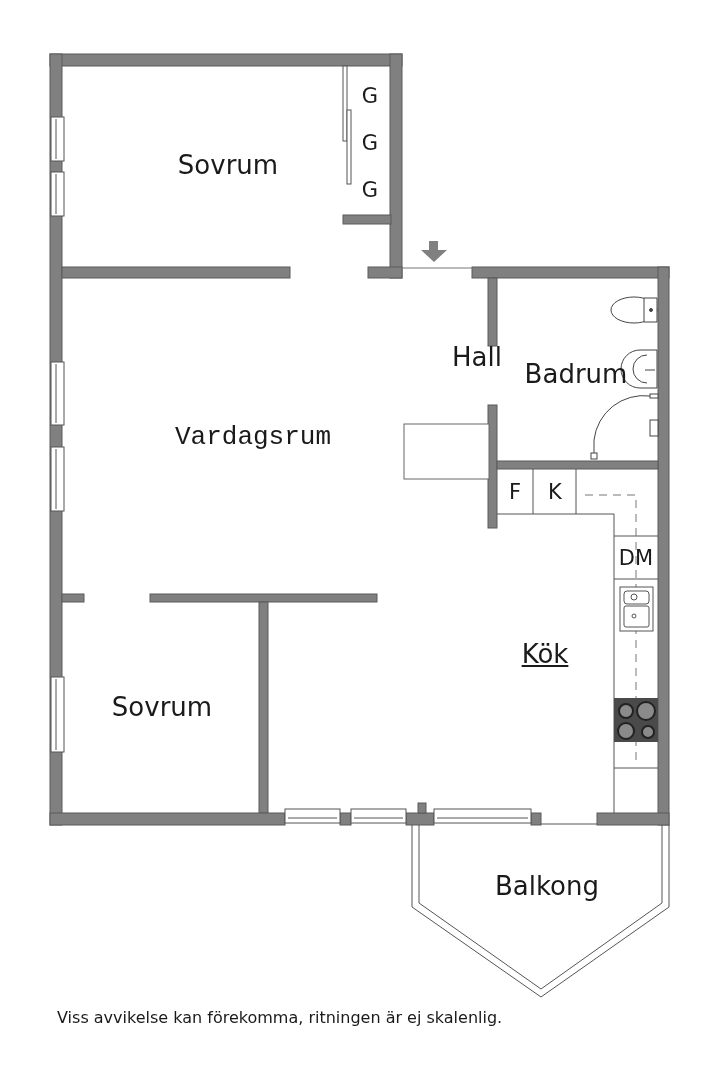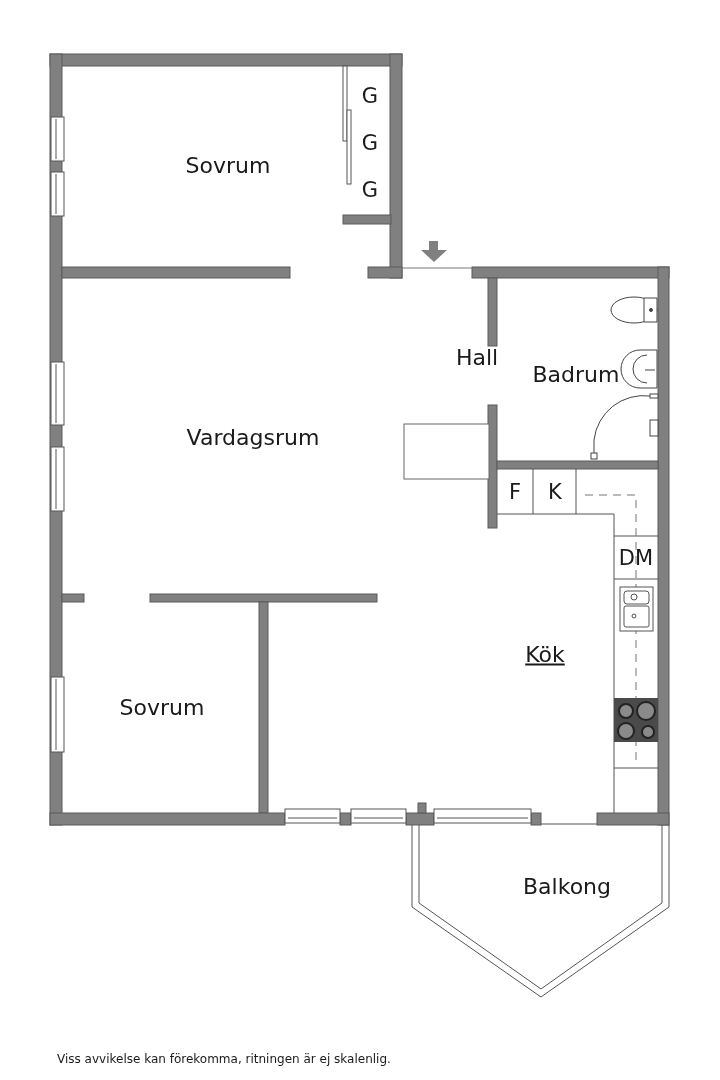--- a/index.html
+++ b/index.html
@@ -1,22 +1,22 @@
 <!DOCTYPE html>
 <html><head>
   <meta charset="utf-8">
   <style>
     html, body { margin: 0; padding: 0; background: #ffffff; }
     body { width: 720px; height: 1080px; position: relative; overflow: hidden;
            font-family: "DejaVu Sans", sans-serif; }
     svg.plan { position: absolute; left: 0; top: 0; }
-    .room-label { position: absolute; font-family: "DejaVu Sans", sans-serif; font-size: 22px;
+    .room-label { position: absolute; font-family: "DejaVu Sans", sans-serif; font-size: 26px;
                   color: #1a1a1a; white-space: nowrap; transform: translate(-50%, -50%); }
     .small-label { font-size: 21px; }
-    .footer-note { position: absolute; left: 57px; top: 1052px; font-size: 12px;
+    .footer-note { position: absolute; left: 57px; top: 1008px; font-size: 16px;
                    color: #1a1a1a; font-family: "DejaVu Sans", sans-serif; white-space: nowrap; }
   </style>
 </head>
 <body>
 
 <svg class="plan" width="720" height="1080" viewBox="0 0 720 1080" xmlns="http://www.w3.org/2000/svg">
   <g fill="#808080" stroke="#5a5a5a" stroke-width="1">
 
     <rect x="50" y="54" width="352" height="12"></rect>
 
@@ -141,23 +141,23 @@
   <g fill="none" stroke="#555" stroke-width="1">
     <path d="M 412 825 L 412 907 L 541 997 L 669 907 L 669 825"></path>
     <path d="M 419 825 L 419 903 L 541 989 L 662 903 L 662 825"></path>
   </g>
 </svg>
 
 <div class="room-label" style="left:228px; top:165px;">Sovrum</div>
 <div class="room-label small-label" style="left:370px; top:96px;">G</div>
 <div class="room-label small-label" style="left:370px; top:143px;">G</div>
 <div class="room-label small-label" style="left:370px; top:190px;">G</div>
-<div class="room-label" style="left:253px; top:437px;">Vardagsrum</div>
+<div class="room-label" style="left:253px; top:437px;font-family:Liberation Mono, monospace;">Vardagsrum</div>
 <div class="room-label" style="left:443px; top:357px;margin-left:34px;">Hall</div>
 <div class="room-label" style="left:566px; top:374px;margin-left:10px;">Badrum</div>
 <div class="room-label small-label" style="left:515px; top:492px;">F</div>
 <div class="room-label small-label" style="left:555px; top:492px;">K</div>
 <div class="room-label small-label" style="left:636px; top:558px;text-align:center;">DM</div>
 <div class="room-label" style="left:545px; top:654px;text-decoration:underline;">Kök</div>
 <div class="room-label" style="left:162px; top:707px;">Sovrum</div>
-<div class="room-label" style="left:547px; top:886px;margin-left:20px;">Balkong</div>
+<div class="room-label" style="left:547px; top:886px;">Balkong</div>
 
 <div class="footer-note">Viss avvikelse kan förekomma, ritningen är ej skalenlig.</div>
 
 </body></html>

